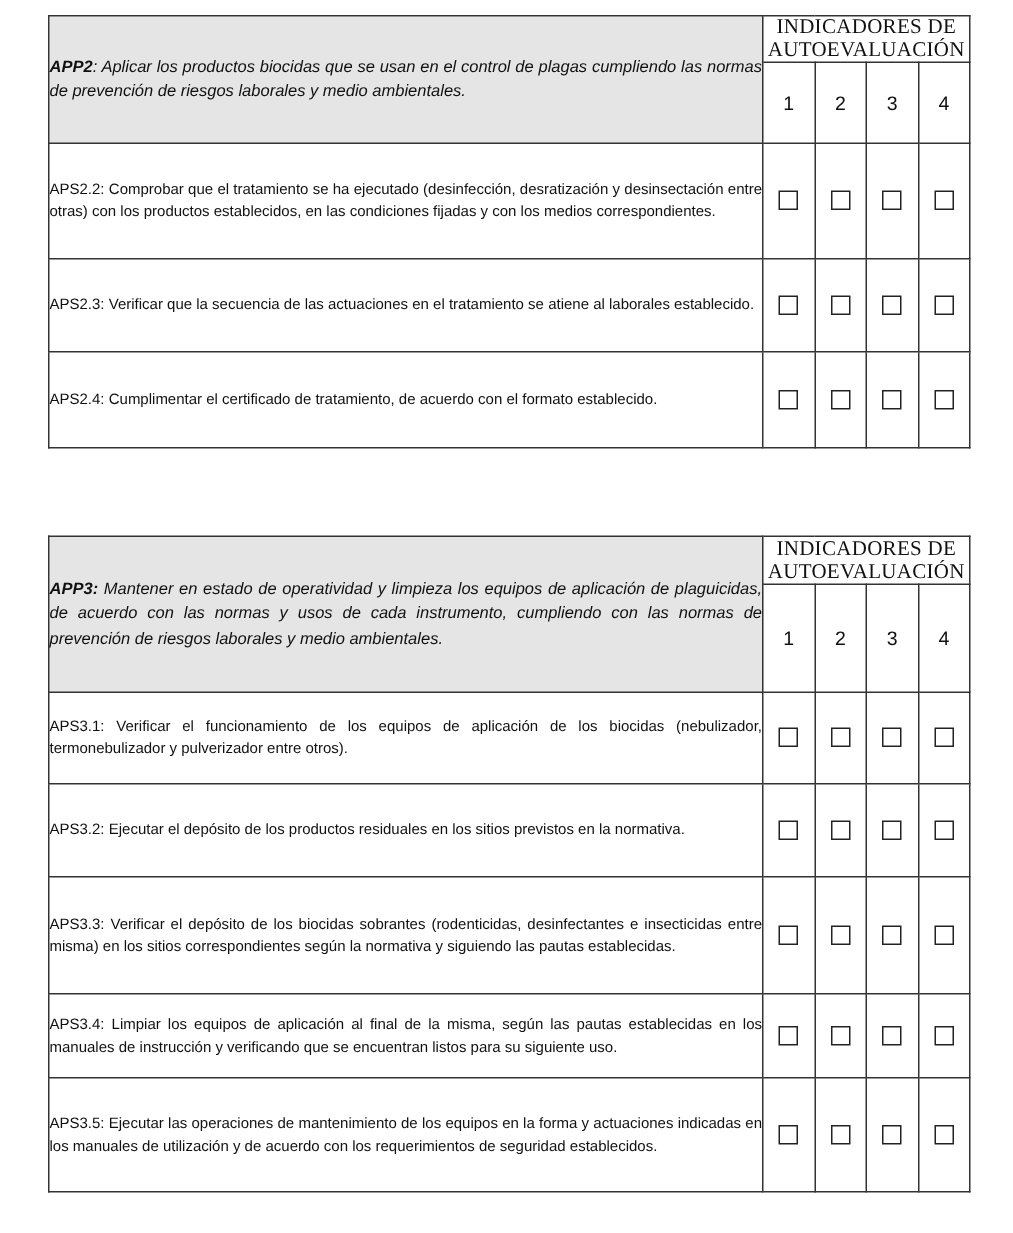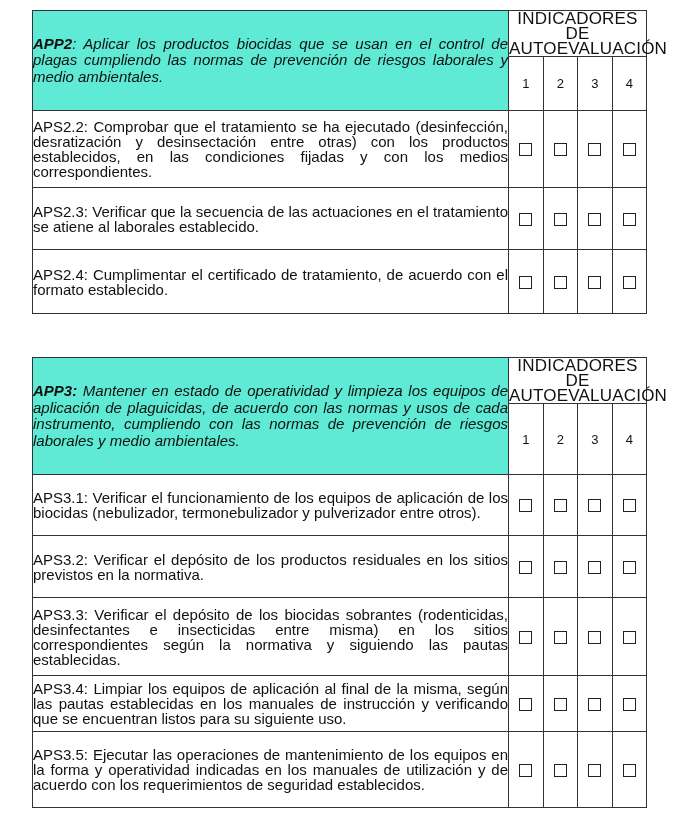--- a/index.html
+++ b/index.html
@@ -4,26 +4,26 @@
 <style>
   html, body { margin:0; padding:0; background:#ffffff; }
   body { width:675px; height:822px; position:relative; overflow:hidden;
          font-family:"Liberation Sans", sans-serif; color:#111; }
   table.ev { position:absolute; left:32px; width:614px; border-collapse:collapse; table-layout:fixed; }
   table.ev td { border:1.3px solid #333; padding:0; vertical-align:middle; }
   #t1 { top:10px; }
   #t2 { top:357px; }
   col.c-desc { width:476px; }
   col.c-n { width:34.5px; }
-  td.head-cell { background:#5eead4; font-size:15px; line-height:16.5px; font-style:italic;
+  td.head-cell { background:#e5e5e5; font-size:11px; line-height:16.5px; font-style:italic;
                  text-align:justify; padding:0 5px 0 5px; }
   td.head-cell b { font-style:italic; font-weight:bold; }
-  td.ind-title { text-align:center; font-size:17px; line-height:15px; letter-spacing:0.2px; height:30px; }
+  td.ind-title { text-align:center; font-size:14px; line-height:15px; letter-spacing:0.2px; height:30px;font-family:Liberation Serif, serif; }
   td.num { text-align:center; font-size:13px; }
-  td.desc { font-size:15px; line-height:15px; text-align:justify; padding:0 4px 0 4px; }
+  td.desc { font-size:10px; line-height:15px; text-align:justify; padding:0 4px 0 4px; }
   td.box { text-align:center; }
   .chk { display:inline-block; width:11px; height:11px; border:1.2px solid #222; background:#fff; vertical-align:middle; cursor:pointer; }
 </style>
 </head>
 <body>
 
 <table class="ev" id="t1">
   <colgroup>
       <col class="c-desc">
       <col class="c-n">
@@ -90,41 +90,41 @@
     <td class="num">4</td>
   </tr>
   <tr style="height:61px">
     <td class="desc">APS3.1: Verificar el funcionamiento de los equipos de aplicación de los biocidas (nebulizador, termonebulizador y pulverizador entre otros).</td>
     <td class="box"><span class="chk"></span></td>
     <td class="box"><span class="chk"></span></td>
     <td class="box"><span class="chk"></span></td>
     <td class="box"><span class="chk"></span></td>
   </tr>
   <tr style="height:62px">
-    <td class="desc">APS3.2: Verificar el depósito de los productos residuales en los sitios previstos en la normativa.</td>
+    <td class="desc">APS3.2: Ejecutar el depósito de los productos residuales en los sitios previstos en la normativa.</td>
     <td class="box"><span class="chk"></span></td>
     <td class="box"><span class="chk"></span></td>
     <td class="box"><span class="chk"></span></td>
     <td class="box"><span class="chk"></span></td>
   </tr>
   <tr style="height:78px">
     <td class="desc">APS3.3: Verificar el depósito de los biocidas sobrantes (rodenticidas, desinfectantes e insecticidas entre misma) en los sitios correspondientes según la normativa y siguiendo las pautas establecidas.</td>
     <td class="box"><span class="chk"></span></td>
     <td class="box"><span class="chk"></span></td>
     <td class="box"><span class="chk"></span></td>
     <td class="box"><span class="chk"></span></td>
   </tr>
   <tr style="height:56px">
     <td class="desc">APS3.4: Limpiar los equipos de aplicación al final de la misma, según las pautas establecidas en los manuales de instrucción y verificando que se encuentran listos para su siguiente uso.</td>
     <td class="box"><span class="chk"></span></td>
     <td class="box"><span class="chk"></span></td>
     <td class="box"><span class="chk"></span></td>
     <td class="box"><span class="chk"></span></td>
   </tr>
   <tr style="height:76px">
-    <td class="desc">APS3.5: Ejecutar las operaciones de mantenimiento de los equipos en la forma y operatividad indicadas en los manuales de utilización y de acuerdo con los requerimientos de seguridad establecidos.</td>
+    <td class="desc">APS3.5: Ejecutar las operaciones de mantenimiento de los equipos en la forma y actuaciones indicadas en los manuales de utilización y de acuerdo con los requerimientos de seguridad establecidos.</td>
     <td class="box"><span class="chk"></span></td>
     <td class="box"><span class="chk"></span></td>
     <td class="box"><span class="chk"></span></td>
     <td class="box"><span class="chk"></span></td>
   </tr>
 </tbody>
   </table>
 
 </body></html>

